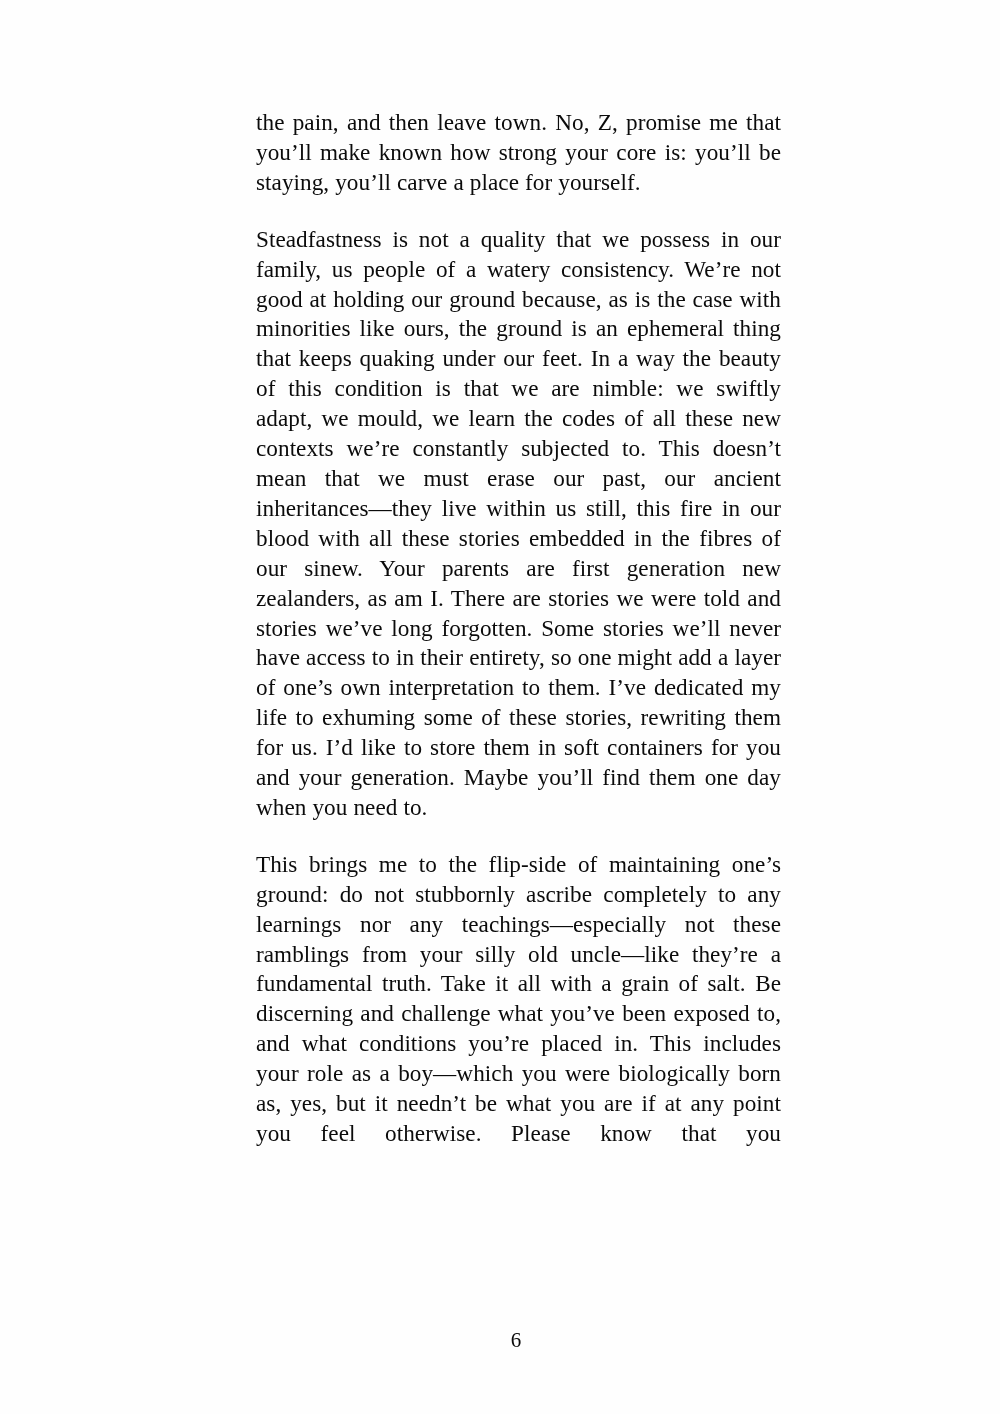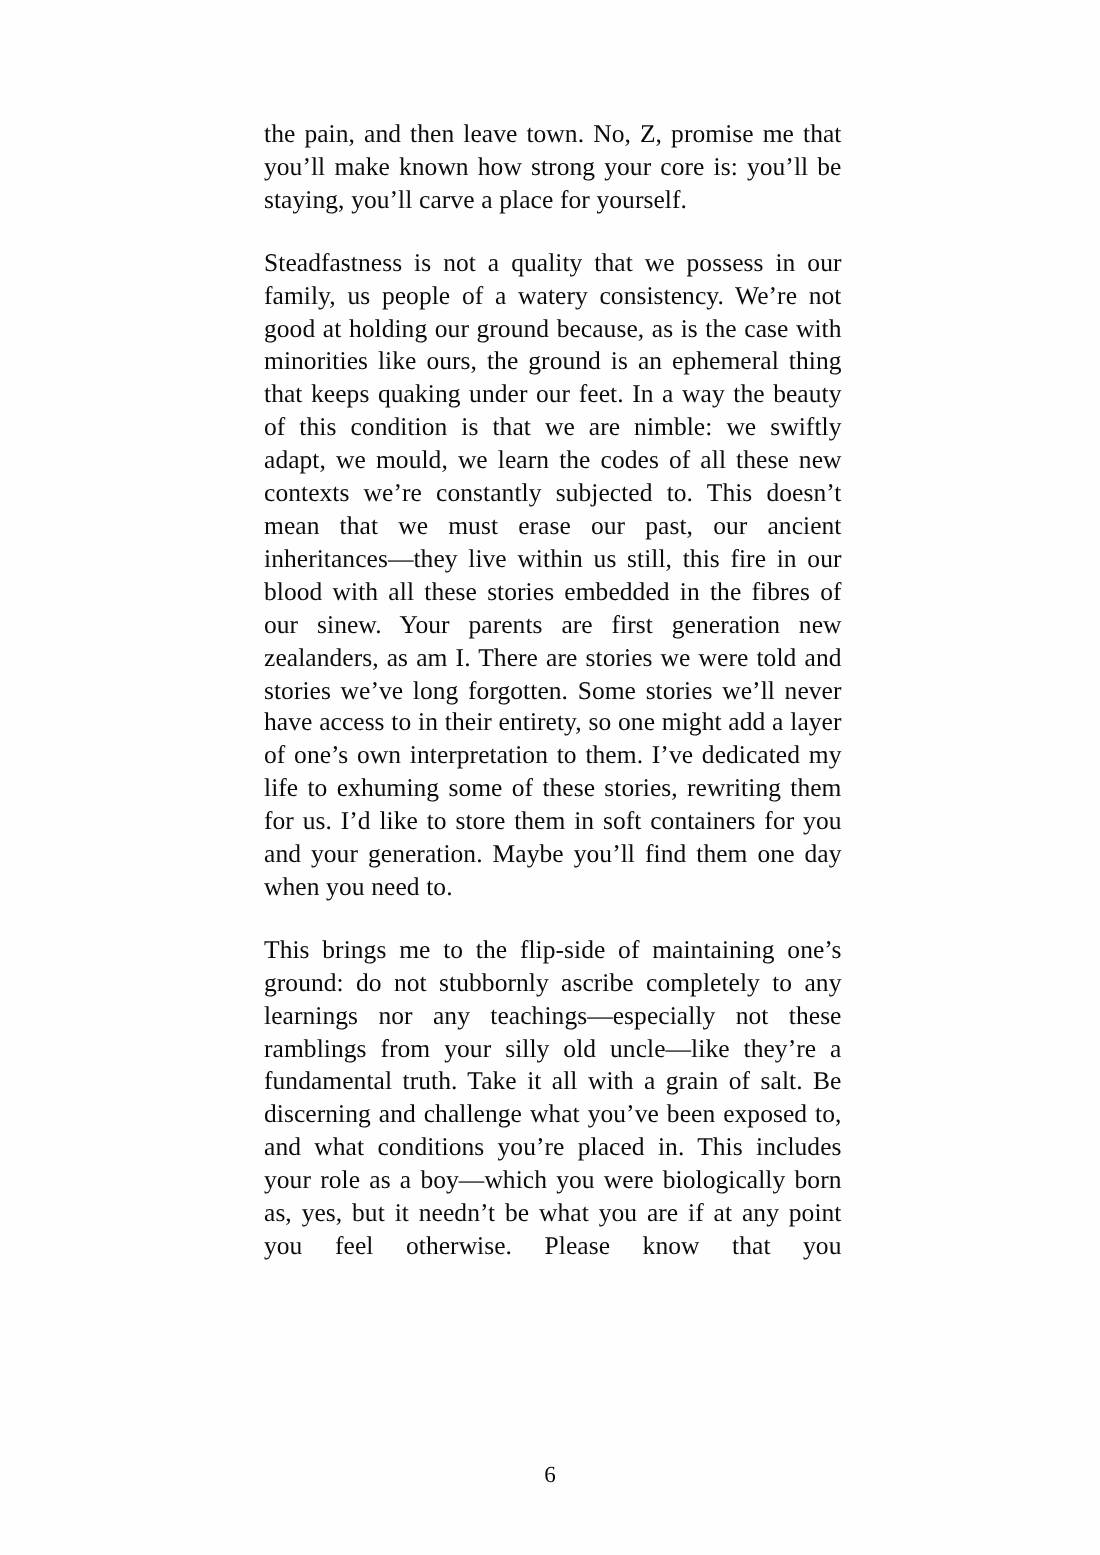--- a/index.html
+++ b/index.html
@@ -13,21 +13,21 @@
     background: #fefefe;
     font-family: "Liberation Serif", "DejaVu Serif", serif;
     color: #000000;
     overflow: hidden;
     position: relative;
   }
 
   .page {
     position: absolute;
     top: 0;
-    left: 0;
+    left: 16px;
     width: 908px;
     height: 1414px;
     background: #fefefe;
   }
 
   .text-column {
     position: absolute;
     left: 240px;
     top: 108px;
     width: 525px;

